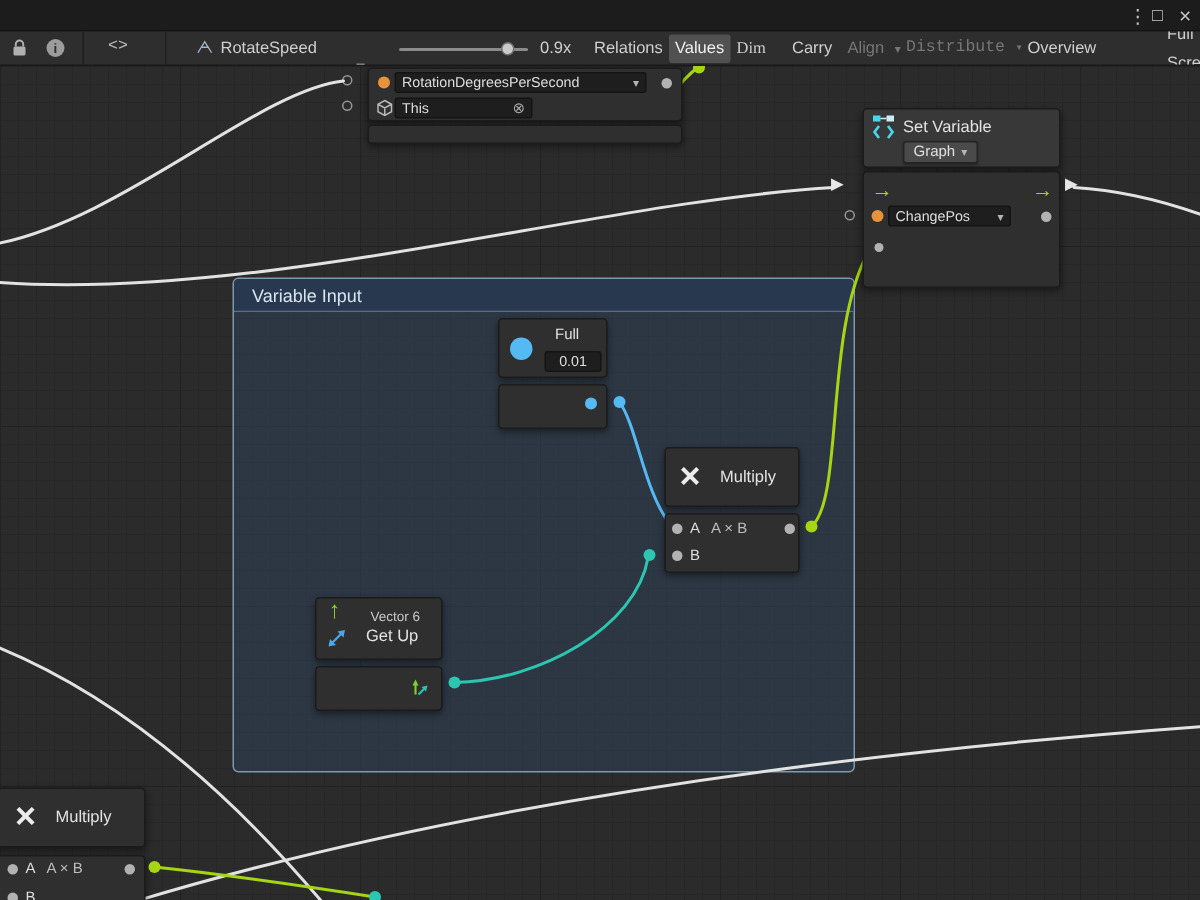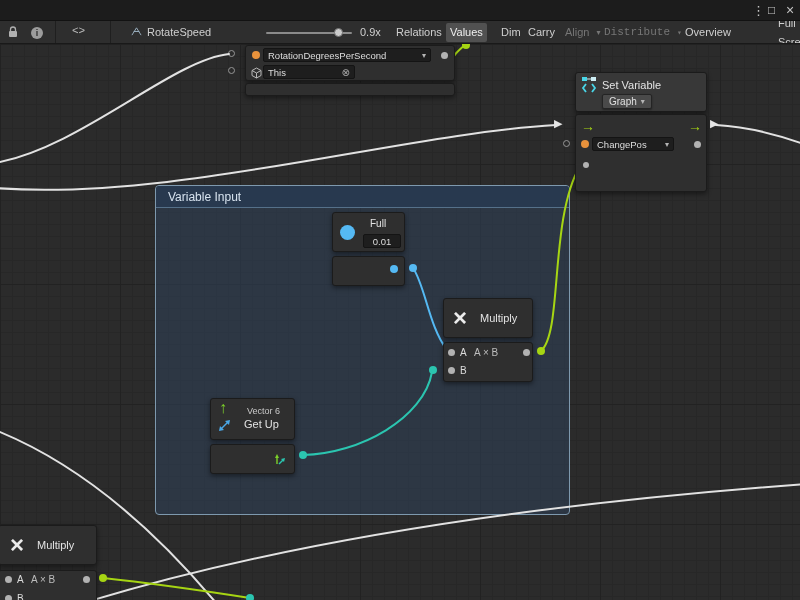--- a/index.html
+++ b/index.html
@@ -90,21 +90,21 @@
       <div class="knob"></div>
     </div>
     <span class="it" style="left:360px;top:5px;">0.9x</span>
 
     <div class="btn" style="left:392px;">
         <span>Relations</span>
       </div>
     <div class="btn active" style="left:446px;">
         <span>Values</span>
       </div>
-    <div class="btn" style="left:497px;">
+    <div class="btn" style="left:487px;font-family:Liberation Serif, serif;">
         <span>Dim</span>
       </div>
     <div class="btn" style="left:524px;">
         <span>Carry</span>
       </div>
     <div class="btn disabled" style="left:561px;">
       <span>Align</span>
       <span class="caret" style="color:#767676;">▾</span>
     </div>
     <div class="btn disabled" style="left:600px;font-family:Liberation Mono, monospace;">

